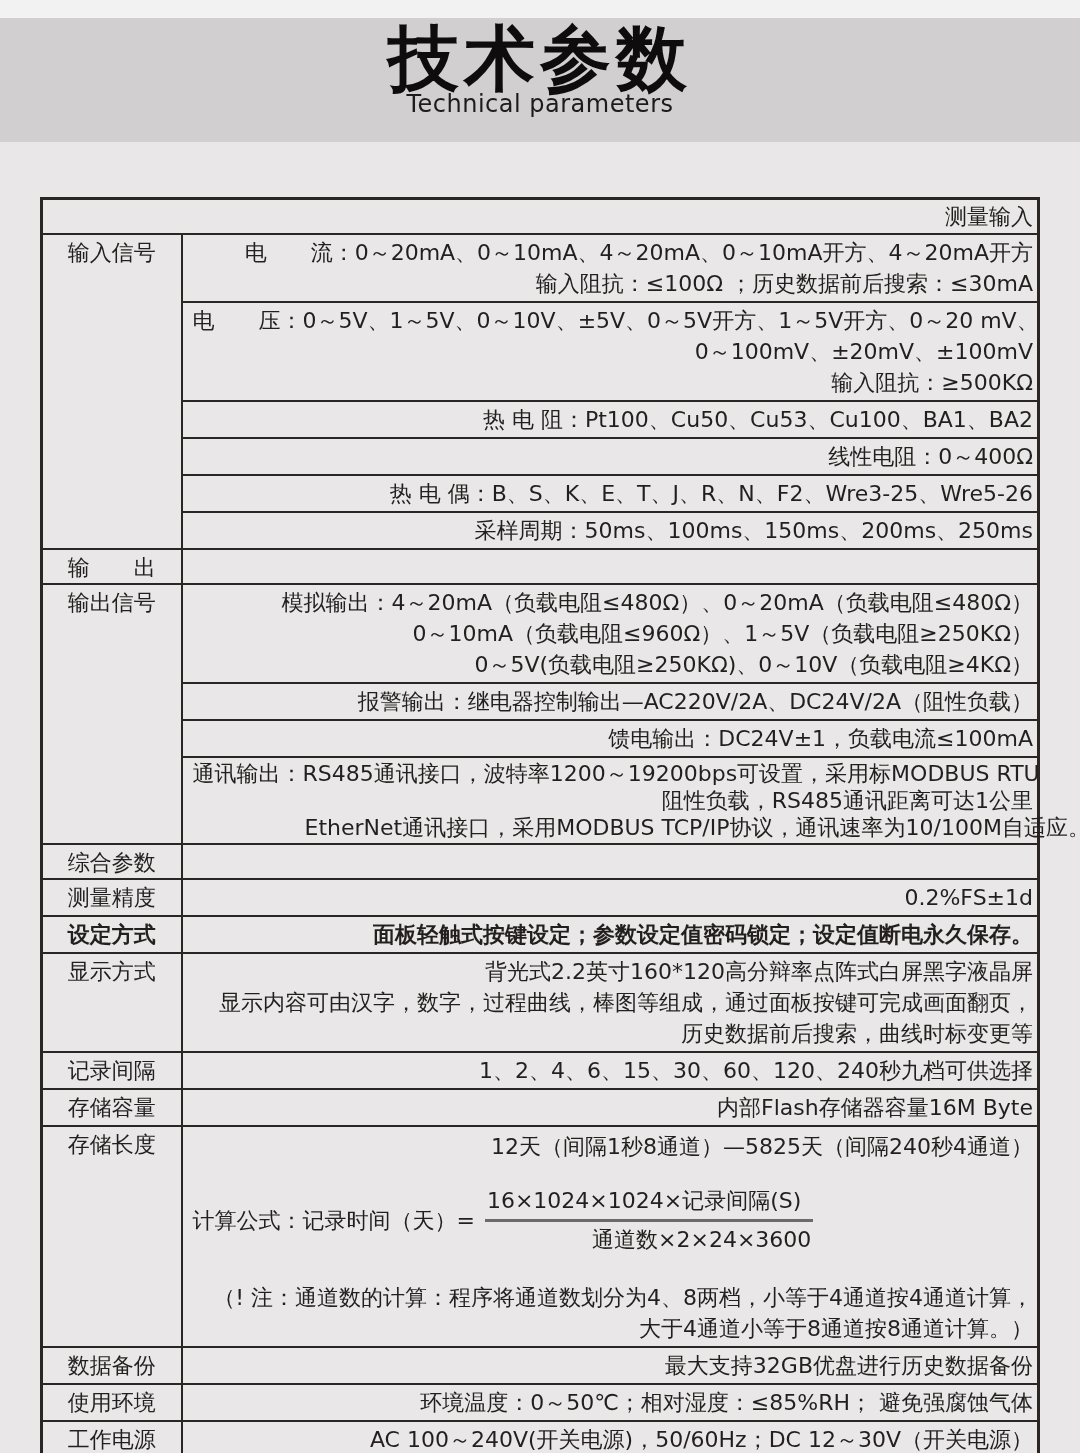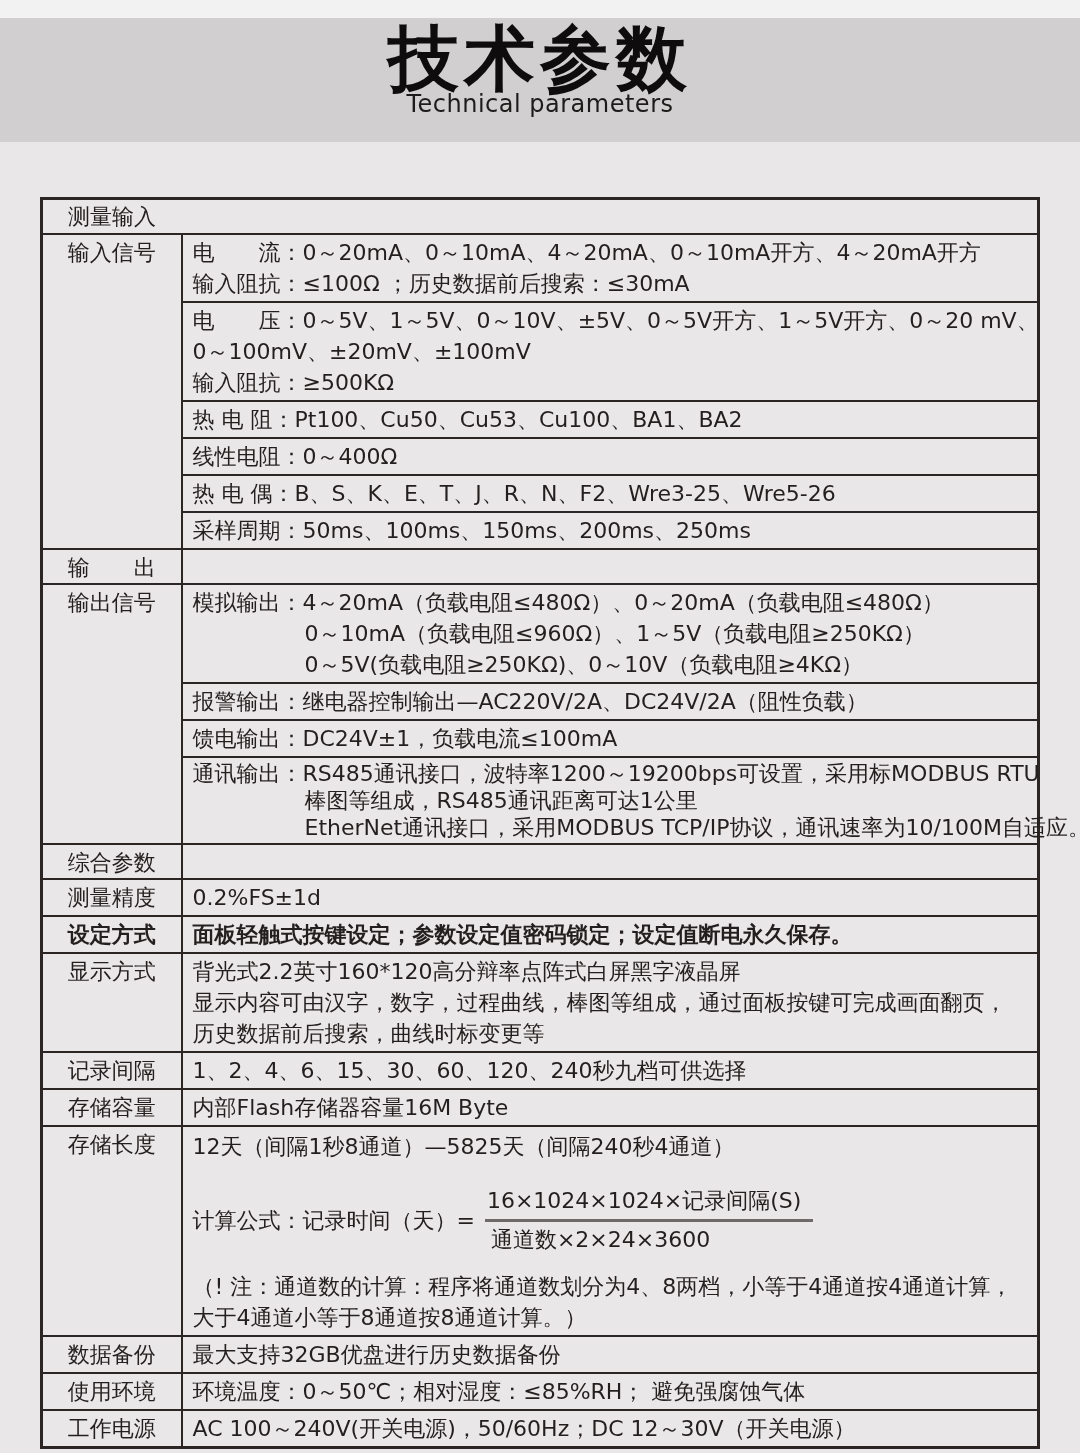--- a/index.html
+++ b/index.html
@@ -26,36 +26,37 @@
     width: 1000px; margin: 55px 0 0 40px;
     border: 3px solid #2b2524;
     background: #e9e7e8;
   }
   col.c1 { width: 140px; }
   td {
     border: 2px solid #2b2524;
     font-size: 22px; line-height: 31px;
     vertical-align: top;
     overflow: visible;
+    text-align: right;
   }
   td.label { text-align: center; padding-top: 2px; }
   td.val { padding: 2px 4px 2px 10px; white-space: nowrap; }
   td.section-full { padding: 1px 4px 1px 25px; white-space: nowrap; }
   .cont { padding-left: 112px; }
   tr.comm td.val div { line-height: 27px; }
   
   .storage-line1 { margin-top: 2px; }
   .formula-row { display: flex; align-items: center; margin-top: 26px; }
   .fraction { display: inline-flex; flex-direction: column; margin-left: 10px; }
   .fraction .num {
     border-bottom: 3px solid #6e6a6a;
     padding: 0 12px 5px 2px; line-height: 26px;
   }
   .fraction .den { padding: 5px 2px 0 6px; line-height: 26px; }
-  .note1 { margin-top: 18px; }
+  .note1 { margin-top: 29px; }
 </style>
 </head>
 <body>
 
 <div class="top-strip"></div>
 
 <div class="header-band">
   <div class="page-title">技术参数</div>
   <div class="page-subtitle">Technical parameters</div>
 </div>
@@ -113,21 +114,21 @@
   </tr>
   <tr style="height:33px;">
     <td class="val">报警输出：继电器控制输出—AC220V/2A、DC24V/2A（阻性负载）</td>
   </tr>
   <tr style="height:31px;">
     <td class="val">馈电输出：DC24V±1，负载电流≤100mA</td>
   </tr>
   <tr class="comm" style="height:83px;">
     <td class="val">
       <div>通讯输出：RS485通讯接口，波特率1200～19200bps可设置，采用标MODBUS RTU</div>
-      <div class="cont">棒图等组成，RS485通讯距离可达1公里</div>
+      <div class="cont">阻性负载，RS485通讯距离可达1公里</div>
       <div class="cont">EtherNet通讯接口，采用MODBUS TCP/IP协议，通讯速率为10/100M自适应。</div>
     </td>
   </tr>
 
   <tr style="height:32px;">
     <td class="label">综合参数</td>
     <td class="val"></td>
   </tr>
 
   <tr style="height:31px;">

